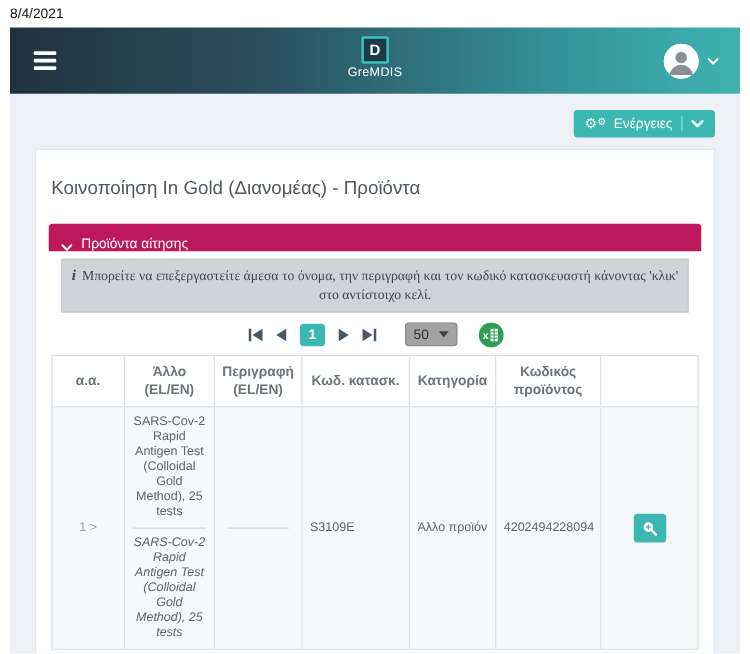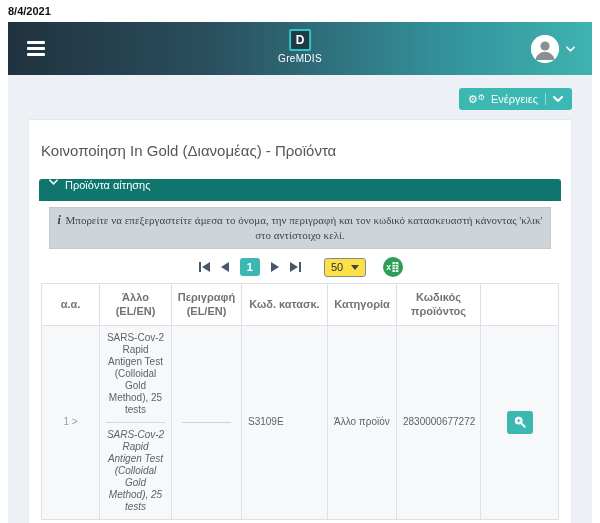--- a/index.html
+++ b/index.html
@@ -6,21 +6,21 @@
   html, body { background: #fff; }
   body { font-family: "Liberation Sans", sans-serif; }
   .page { width: 600px; height: 523px; overflow: hidden; background: #fff; position: relative; }
 
   
   .print-header {
     height: 22px; padding: 0 8px;
     display: grid; grid-template-columns: 1fr auto 1fr; align-items: center;
     font-size: 11px; color: #111;
   }
-  .print-header .ph-date { justify-self: start; font-weight: bold; }
+  .print-header .ph-date { justify-self: start; }
   .print-header .ph-title { justify-self: center; }
 
   .app { margin: 0 8px; }
 
   
   .navbar {
     height: 53px; position: relative;
     background: linear-gradient(90deg, #20323f 0%, #2b4f5e 35%, #33929b 75%, #3fb3b0 100%);
     display: flex; align-items: center; justify-content: space-between;
     padding: 0 17px;
@@ -49,42 +49,42 @@
     display: flex; align-items: center; gap: 6px; padding: 4px 9px; height: 22px; cursor: pointer;
   }
   .btn-actions .cogs { font-size: 11px; line-height: 1; }
   .btn-actions .cogs small { font-size: 8px; vertical-align: top; }
   .btn-actions .sep { width: 1px; height: 12px; background: rgba(255,255,255,.45); margin: 0 1px; }
 
   .card { background: #fff; border: 1px solid #e3e8ec; padding: 22px 10px 8px; }
   .page-title { font-size: 15px; font-weight: 400; color: #53575b; margin: 0 2px 20px; }
 
   .panel-header {
-    background: #0f766e; color: #fff; height: 22px; border-radius: 3px 3px 0 0;
-    display: flex; align-items: flex-start; gap: 7px; padding: 0 10px;
+    background: #be185d; color: #fff; height: 22px; border-radius: 3px 3px 0 0;
+    display: flex; align-items: flex-end; gap: 7px; padding: 0 10px;
     font-size: 11px; cursor: pointer;
   }
   .info-box {
     margin: 6px 10px 4px; background: #cfd4d9; border: 1px solid #c4cad0;
     color: #3f444a; font-family: "Liberation Serif", serif; font-size: 11px;
     text-align: center; padding: 4px 0 5px; line-height: 1.35;
   }
   .info-box b i { font-size: 12px; margin-right: 2px; }
 
   .pagination { display: flex; align-items: center; justify-content: center; gap: 7px; margin: 8px 0 6px; }
   .pg-btn { display: flex; align-items: center; gap: 1px; cursor: pointer; padding: 2px; }
   .tri-l { width: 0; height: 0; border-top: 5px solid transparent; border-bottom: 5px solid transparent; border-right: 8px solid #47586a; }
   .tri-r { width: 0; height: 0; border-top: 5px solid transparent; border-bottom: 5px solid transparent; border-left: 8px solid #47586a; }
   .pg-bar { width: 2px; height: 10px; background: #47586a; }
   .pg-current {
     background: #3cb8b2; color: #fff; min-width: 20px; height: 18px; line-height: 18px;
     text-align: center; border-radius: 3px; font-size: 11px; font-weight: bold; margin: 0 2px;
   }
   .page-size {
-    margin-left: 14px; border: 1px solid #83898f; border-radius: 3px; background: #fde047;
+    margin-left: 14px; border: 1px solid #83898f; border-radius: 3px; background: #a3a3a3;
     height: 19px; padding: 0 6px; display: flex; align-items: center; gap: 8px;
     font-size: 11px; color: #2b2f33; cursor: pointer;
   }
   .caret-down { width: 0; height: 0; border-left: 4px solid transparent; border-right: 4px solid transparent; border-top: 5px solid #444; }
   .pg-summary { font-weight: bold; color: #5c6166; font-size: 11px; margin-left: 16px; }
   .excel-btn { margin-left: 10px; display: flex; cursor: pointer; }
 
   table { border-collapse: collapse; width: calc(100% - 4px); margin: 0 2px; table-layout: fixed; }
   th {
     border: 1px solid #dde1e5; background: #fff; color: #6e7377;
@@ -230,21 +230,21 @@
                 <td class="cell-name">
                   <span class="name-el">SARS-Cov-2 Rapid Antigen Test (Colloidal Gold Method), 25 tests</span>
                   <hr class="cell-divider">
                   <span class="name-en">SARS-Cov-2 Rapid Antigen Test (Colloidal Gold Method), 25 tests</span>
                 </td>
                 <td class="cell-description">
                   <hr class="desc-divider">
                 </td>
                 <td class="cell-manufacturer-code">S3109E</td>
                 <td class="cell-category">Άλλο προϊόν</td>
-                <td class="cell-product-code">2830000677272</td>
+                <td class="cell-product-code">4202494228094</td>
                 <td class="cell-action">
                   <button class="btn-view">
                     <svg viewBox="0 0 16 16" width="14" height="14">
                       <circle cx="6.5" cy="6.5" r="4.4" fill="#ffffff"></circle>
                       <line x1="10" y1="10" x2="13.4" y2="13.4" stroke="#ffffff" stroke-width="2.2" stroke-linecap="round"></line>
                       <line x1="4.4" y1="6.5" x2="8.6" y2="6.5" stroke="#3cb8b2" stroke-width="1.2"></line>
                       <line x1="6.5" y1="4.4" x2="6.5" y2="8.6" stroke="#3cb8b2" stroke-width="1.2"></line>
                     </svg>
                   </button>
                 </td>

